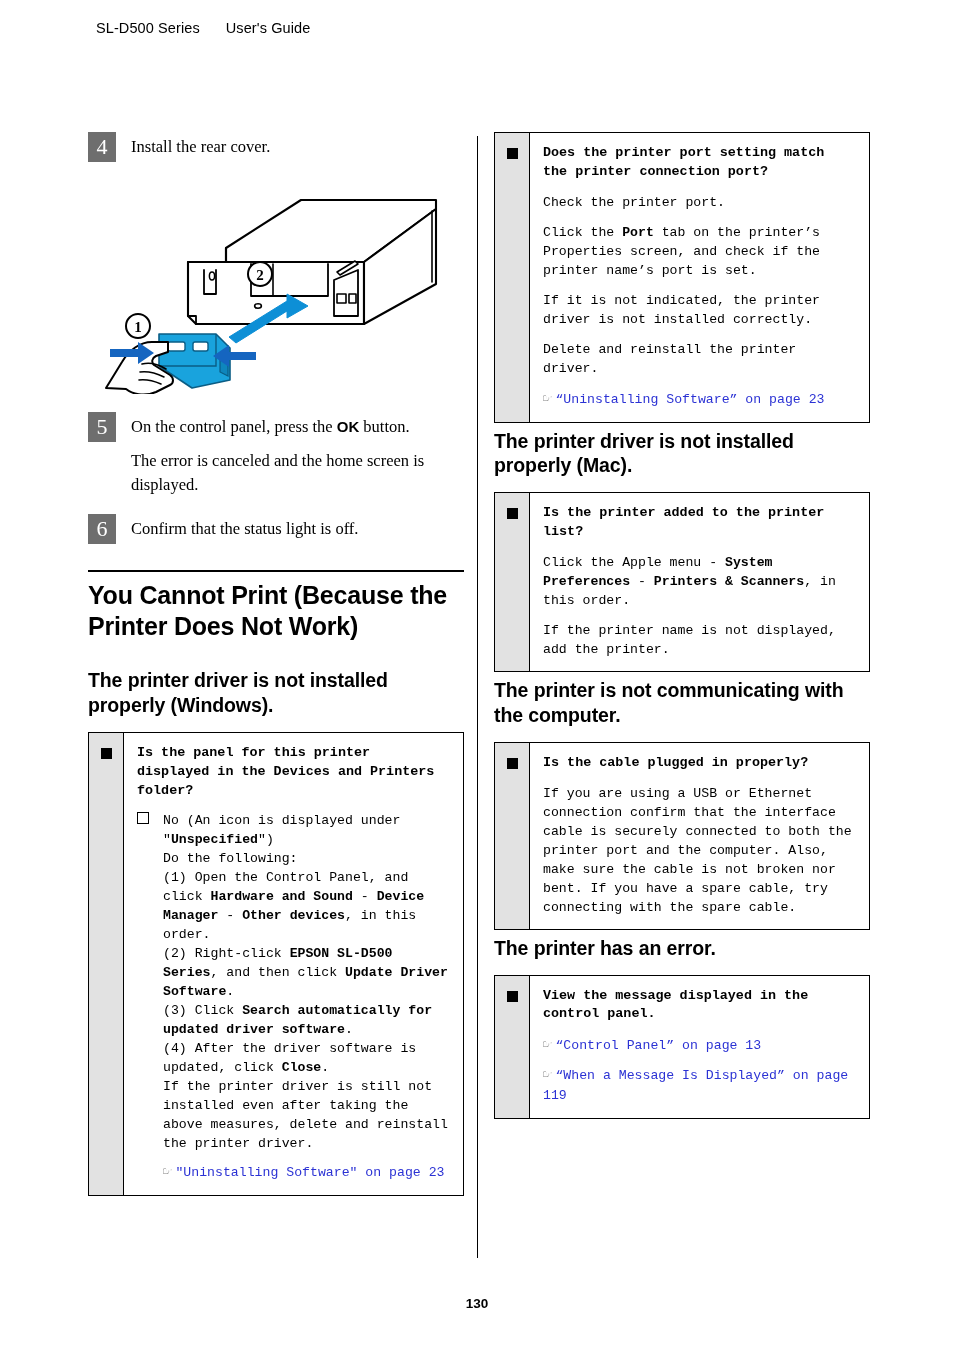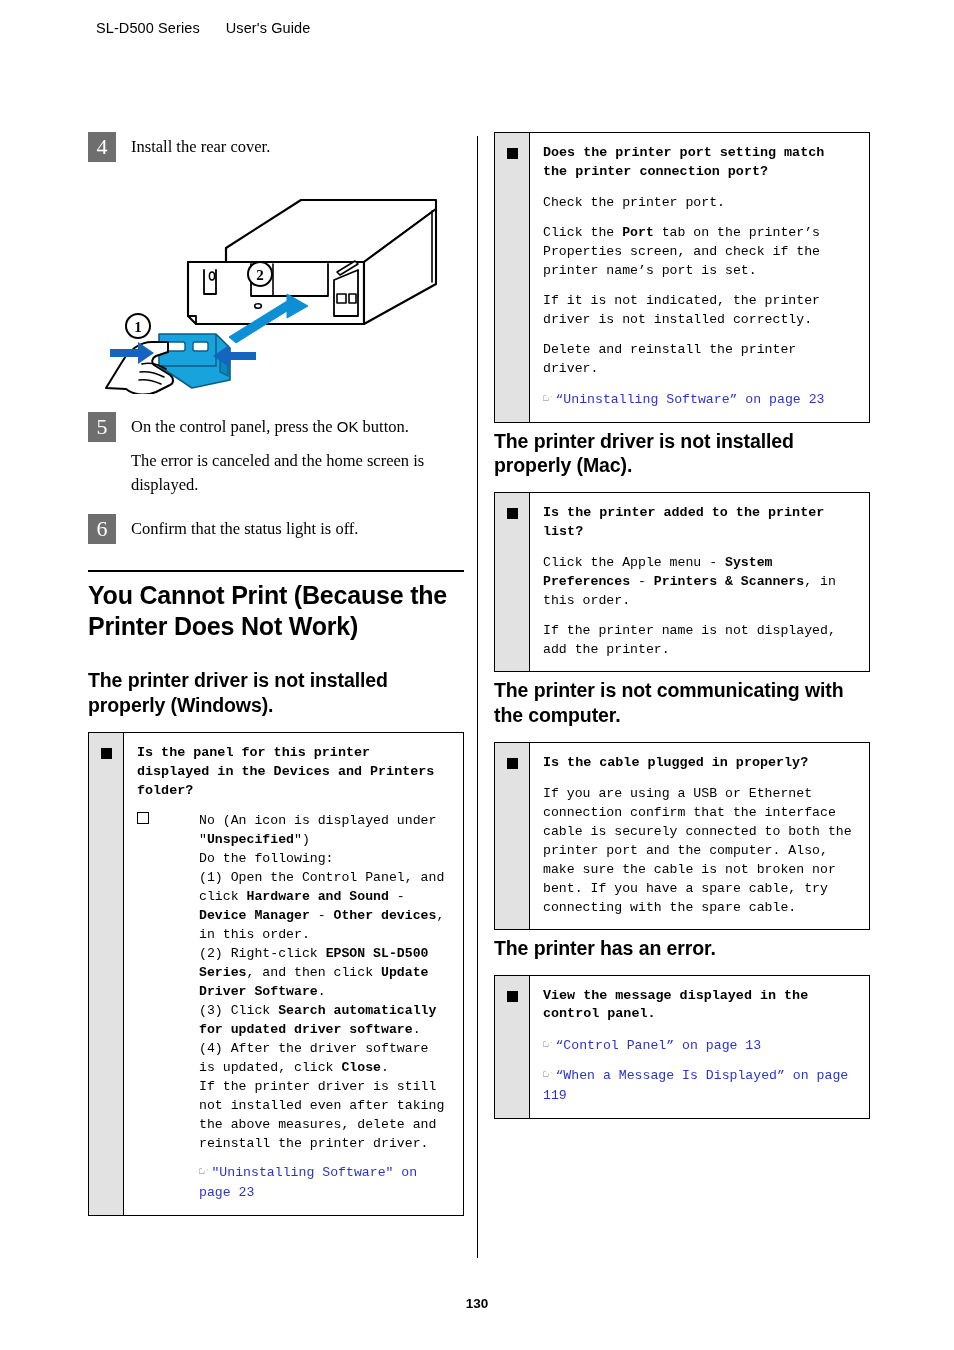--- a/index.html
+++ b/index.html
@@ -84,21 +84,21 @@
   }
   .step-body {
     font-family: "Liberation Serif", serif;
     font-size: 16.5px;
     line-height: 1.42;
     padding-top: 3px;
     flex: 1 1 auto;
   }
   .step-body p { margin: 0 0 11px 0; }
   .step-body p:last-child { margin-bottom: 0; }
-  .kbd-ok { font-family: "Liberation Sans", sans-serif; font-weight: normal; font-size: 15px; text-align: center; }
+  .kbd-ok { font-family: "Liberation Sans", sans-serif; font-weight: bold; font-size: 15px; text-align: center; }
 
   
   .figure {
     margin: 4px 0 14px 0;
     text-align: center;
   }
 
   
   .h1-rule {
     border-top: 2.5px solid #000;
@@ -156,21 +156,21 @@
   }
   .cbox-body p { margin: 0 0 11px 0; }
   .cbox-body p:last-child { margin-bottom: 0; }
 
   
   .sublist { margin: 0; padding: 0; list-style: none; }
   .sublist > li {
     display: flex;
     margin-bottom: 12px;
   }
-  .sublist > li:last-child { margin-bottom: 0; gap: 36px; }
+  .sublist > li:last-child { margin-bottom: 0; }
   .sublist .hollow {
     flex: 0 0 auto;
     width: 26px;
     font-size: 13px;
     line-height: 1.44;
   }
   .sublist .hollow i {
     display: inline-block;
     width: 10px;
     height: 10px;

